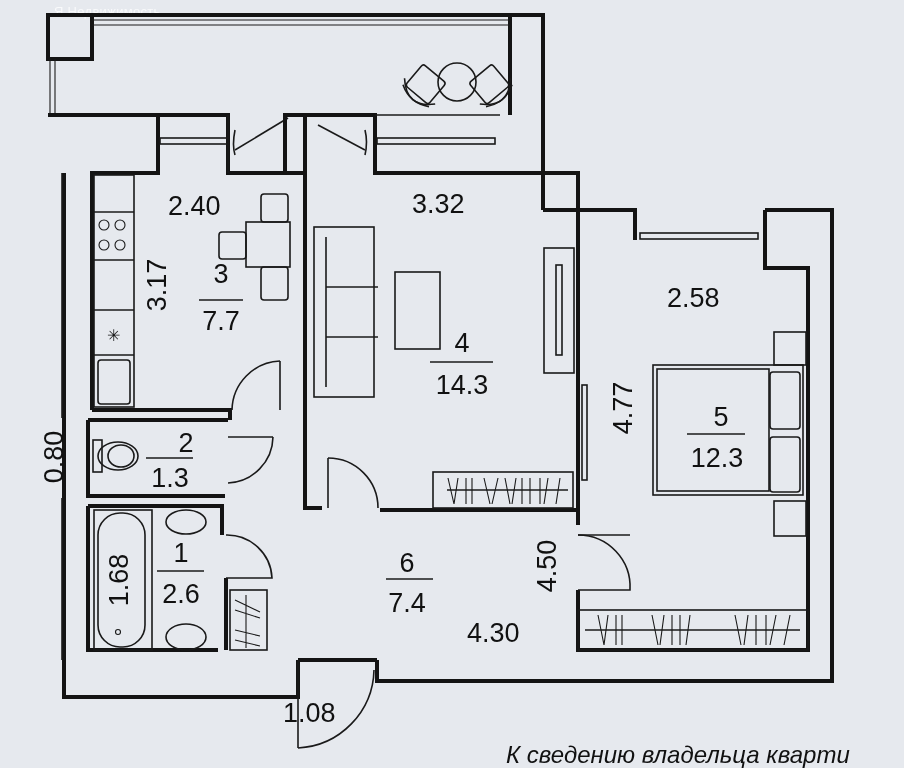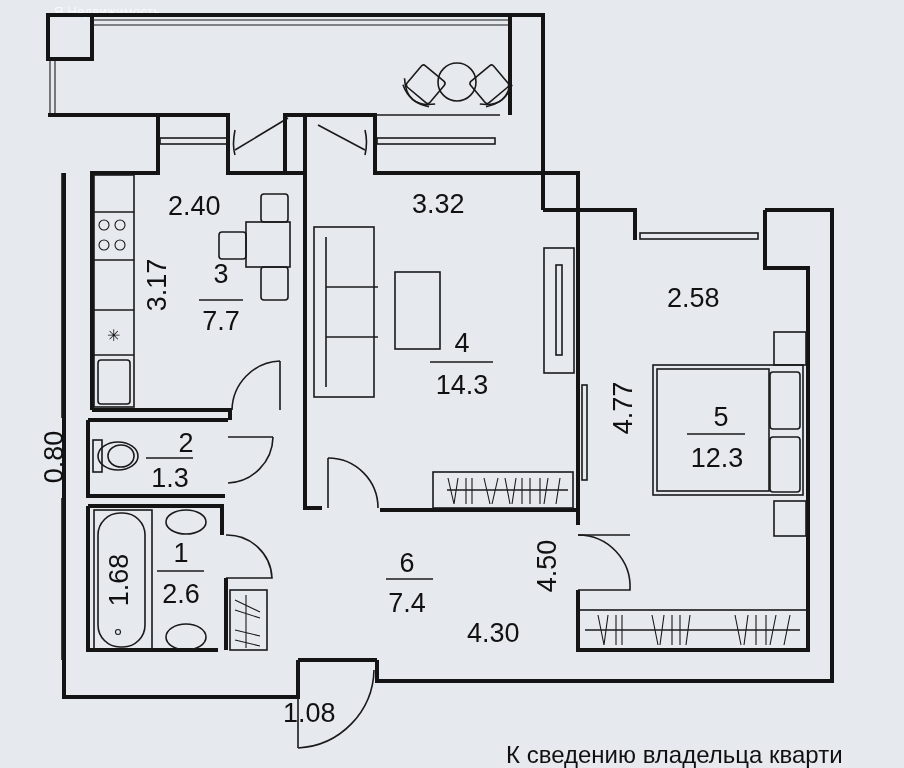--- a/index.html
+++ b/index.html
@@ -15,21 +15,21 @@
   .hair { fill:none; stroke:#1a1a1a; stroke-width:1.1; }
   .lbl { font-family:"Liberation Sans", "DejaVu Sans", sans-serif; fill:#111; font-size:27px; }
   .watermark {
     position:absolute; left:6px; top:4px;
     font-size:13px; color:rgba(255,255,255,0.75);
     letter-spacing:0.3px;
     margin-left:48px;
   }
   .footnote {
     position:absolute; left:506px; top:741px;
-    font-size:24px; color:#111; white-space:nowrap;
+    font-size:24px; color:#111; white-space:nowrap;font-style:italic;
   }
 </style>
 </head>
 <body>
 
 <div class="watermark">Я Недвижимость</div>
 
 <svg id="plan" viewBox="0 0 904 768" xmlns="http://www.w3.org/2000/svg">
 
   <g>

